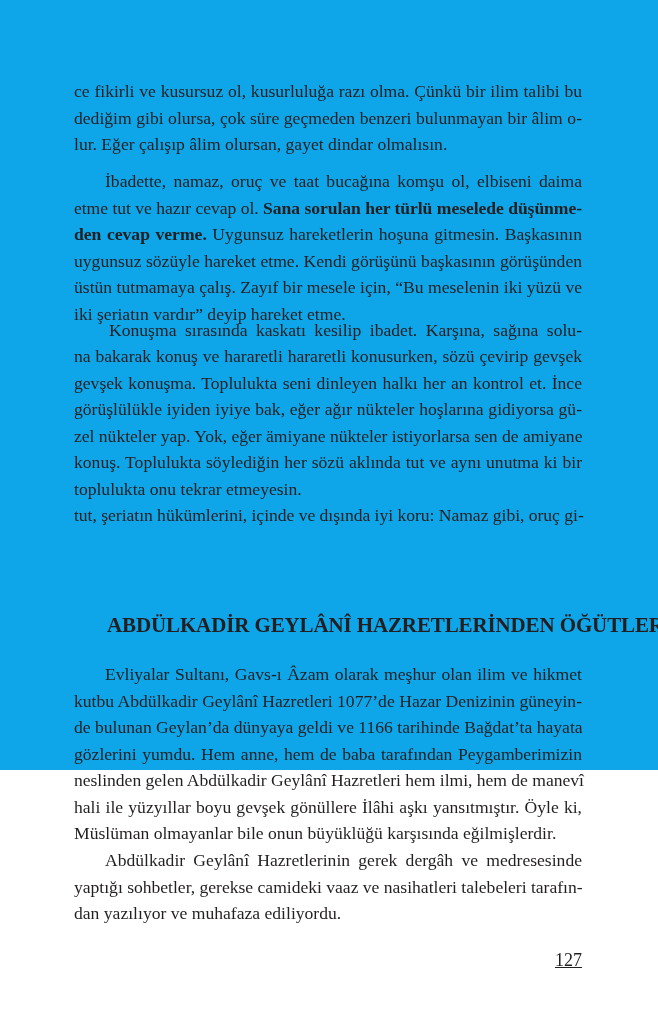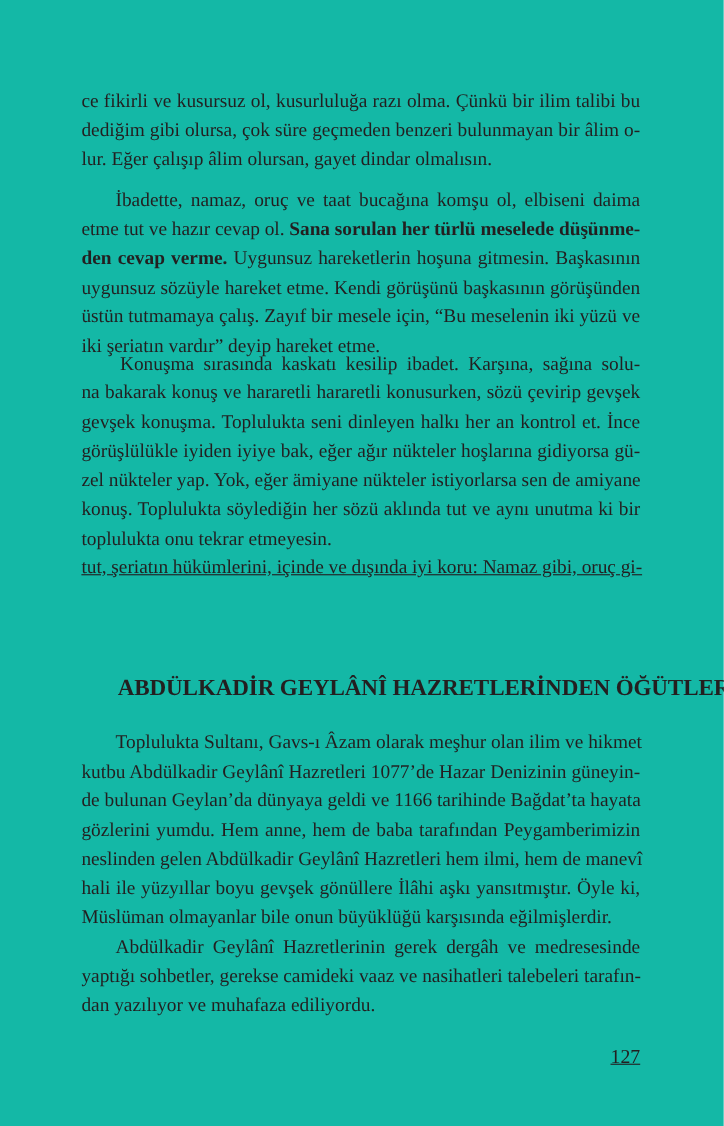--- a/index.html
+++ b/index.html
@@ -1,19 +1,19 @@
 <!DOCTYPE html>
 <html><head>
   <meta charset="utf-8">
   <style>
     html, body { margin: 0; padding: 0; background: #ffffff; }
     body { width: 658px; height: 1024px; position: relative; overflow: hidden; }
     .page {
-      position: absolute; left: 0; top: 0; width: 658px; height: 1024px;
-      background: #14b8a6; color: #231f20;
+      position: absolute; left: 0; top: 0; width: 658px; height: 770px;
+      background: #0ea5e9; color: #231f20;
       font-family: "Liberation Serif", "DejaVu Serif", serif;
     }
     .textblock { position: absolute; left: 74px; width: 508px; }
     .line {
       display: block; height: 26.5px; line-height: 26.5px;
       font-size: 17.6px; white-space: nowrap;
       text-align: justify; text-align-last: justify;
     }
     .line.last { text-align-last: left; }
     .line.indent { padding-left: 31px; }
@@ -53,27 +53,27 @@
     <span class="line indent2" style="display: block;">Konuşma sırasında kaskatı kesilip ibadet. Karşına, sağına solu-</span>
     <span class="line" style="display: block;">na bakarak konuş ve hararetli hararetli konusurken, sözü çevirip gevşek</span>
     <span class="line" style="display: block;">gevşek konuşma. Toplulukta seni dinleyen halkı her an kontrol et. İnce</span>
     <span class="line" style="display: block;">görüşlülükle iyiden iyiye bak, eğer ağır nükteler hoşlarına gidiyorsa gü-</span>
     <span class="line" style="display: block; letter-spacing: -0.0156863px;">zel nükteler yap. Yok, eğer ämiyane nükteler istiyorlarsa sen de amiyane</span>
     <span class="line" style="display: block;">konuş. Toplulukta söylediğin her sözü aklında tut ve aynı unutma ki bir</span>
     <span class="line last" style="display: block;">toplulukta onu tekrar etmeyesin.</span>
   </div>
 
   <div class="textblock" style="top:502px;">
-    <span class="line" style="display: block; letter-spacing: -0.03125px; text-decoration: underline;">tut, şeriatın hükümlerini, içinde ve dışında iyi koru: Namaz gibi, oruç gi-</span>
+    <span class="line" style="display: block; letter-spacing: -0.03125px;">tut, şeriatın hükümlerini, içinde ve dışında iyi koru: Namaz gibi, oruç gi-</span>
   </div>
 
   <div class="heading" style="display: block; letter-spacing: -0.121951px;">ABDÜLKADİR GEYLÂNÎ HAZRETLERİNDEN ÖĞÜTLER</div>
 
   <div class="textblock" style="top:661px;">
-    <span class="line indent" style="display: block;">Toplulukta Sultanı, Gavs-ı Âzam olarak meşhur olan ilim ve hikmet</span>
+    <span class="line indent" style="display: block;">Evliyalar Sultanı, Gavs-ı Âzam olarak meşhur olan ilim ve hikmet</span>
     <span class="line" style="display: block;">kutbu Abdülkadir Geylânî Hazretleri 1077’de Hazar Denizinin güneyin-</span>
     <span class="line" style="display: block;">de bulunan Geylan’da dünyaya geldi ve 1166 tarihinde Bağdat’ta hayata</span>
     <span class="line" style="display: block;">gözlerini yumdu. Hem anne, hem de baba tarafından Peygamberimizin</span>
     <span class="line" style="display: block; letter-spacing: -0.03125px;">neslinden gelen Abdülkadir Geylânî Hazretleri hem ilmi, hem de manevî</span>
     <span class="line" style="display: block;">hali ile yüzyıllar boyu gevşek gönüllere İlâhi aşkı yansıtmıştır. Öyle ki,</span>
     <span class="line last" style="display: block;">Müslüman olmayanlar bile onun büyüklüğü karşısında eğilmişlerdir.</span>
   </div>
 
   <div class="textblock" style="top:847px;">
     <span class="line indent" style="display: block;">Abdülkadir Geylânî Hazretlerinin gerek dergâh ve medresesinde</span>

